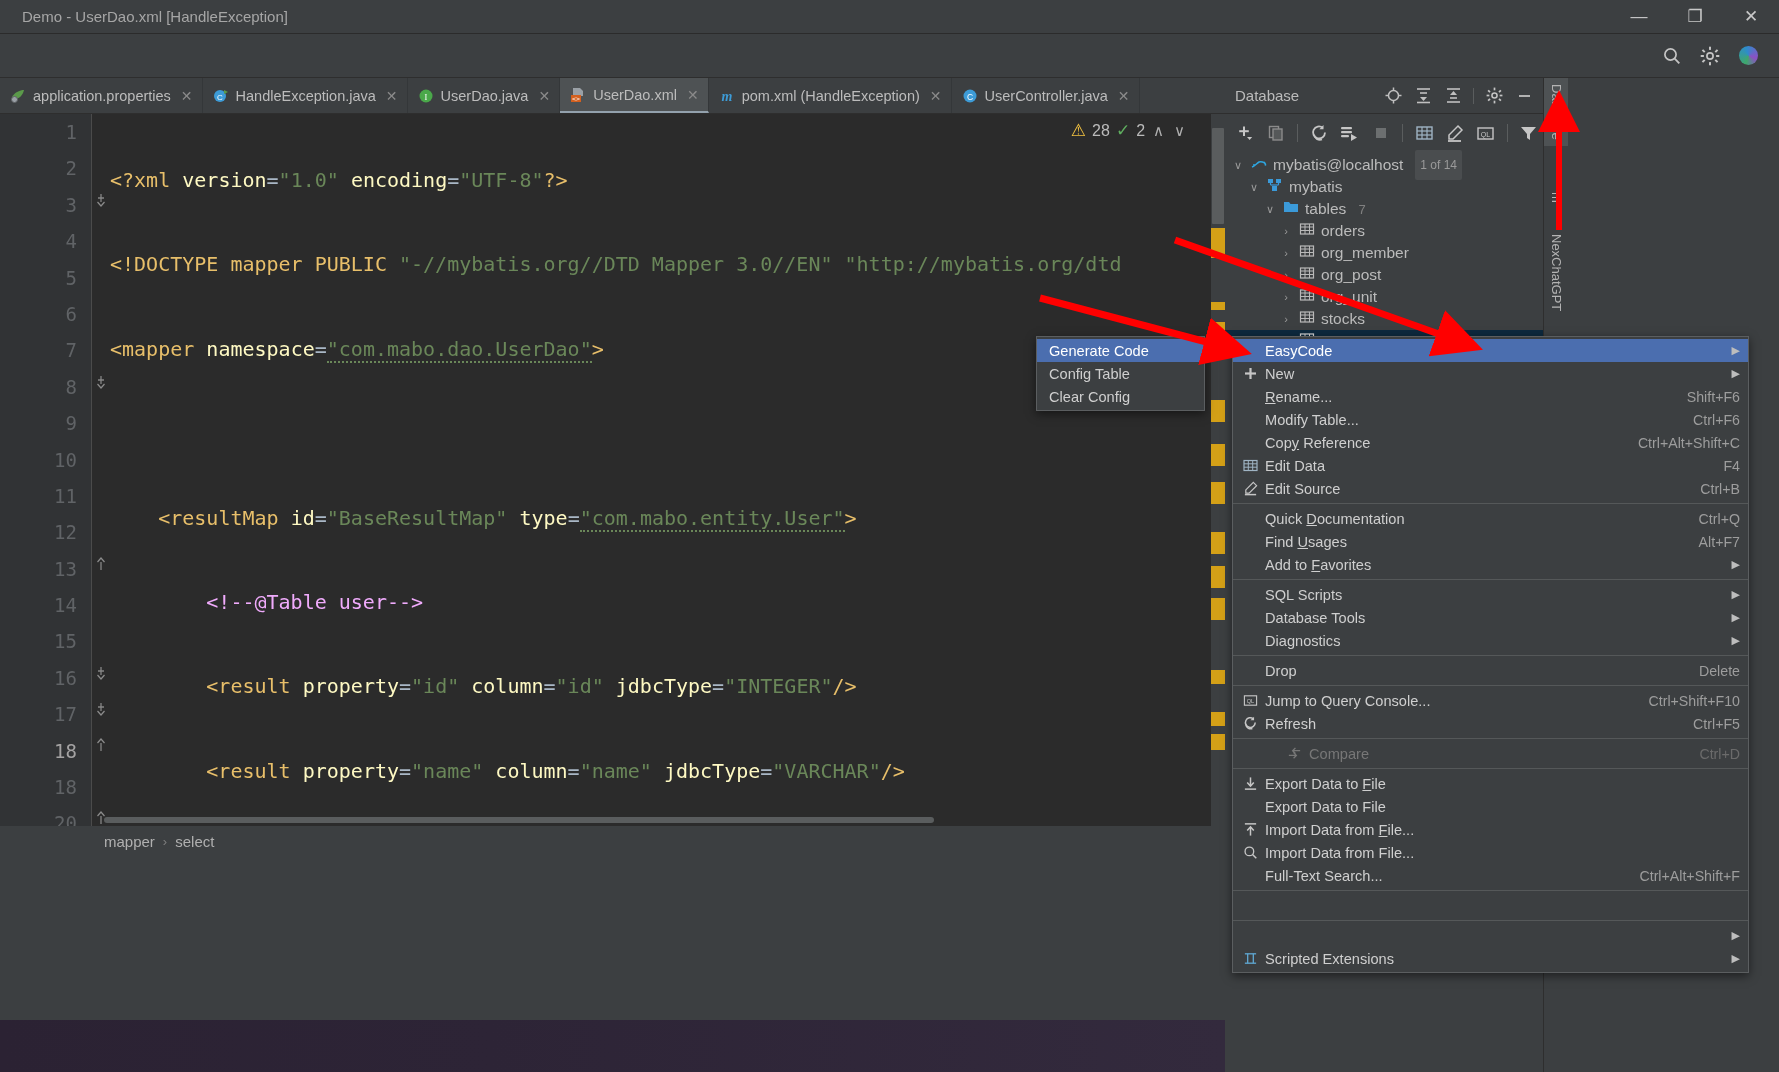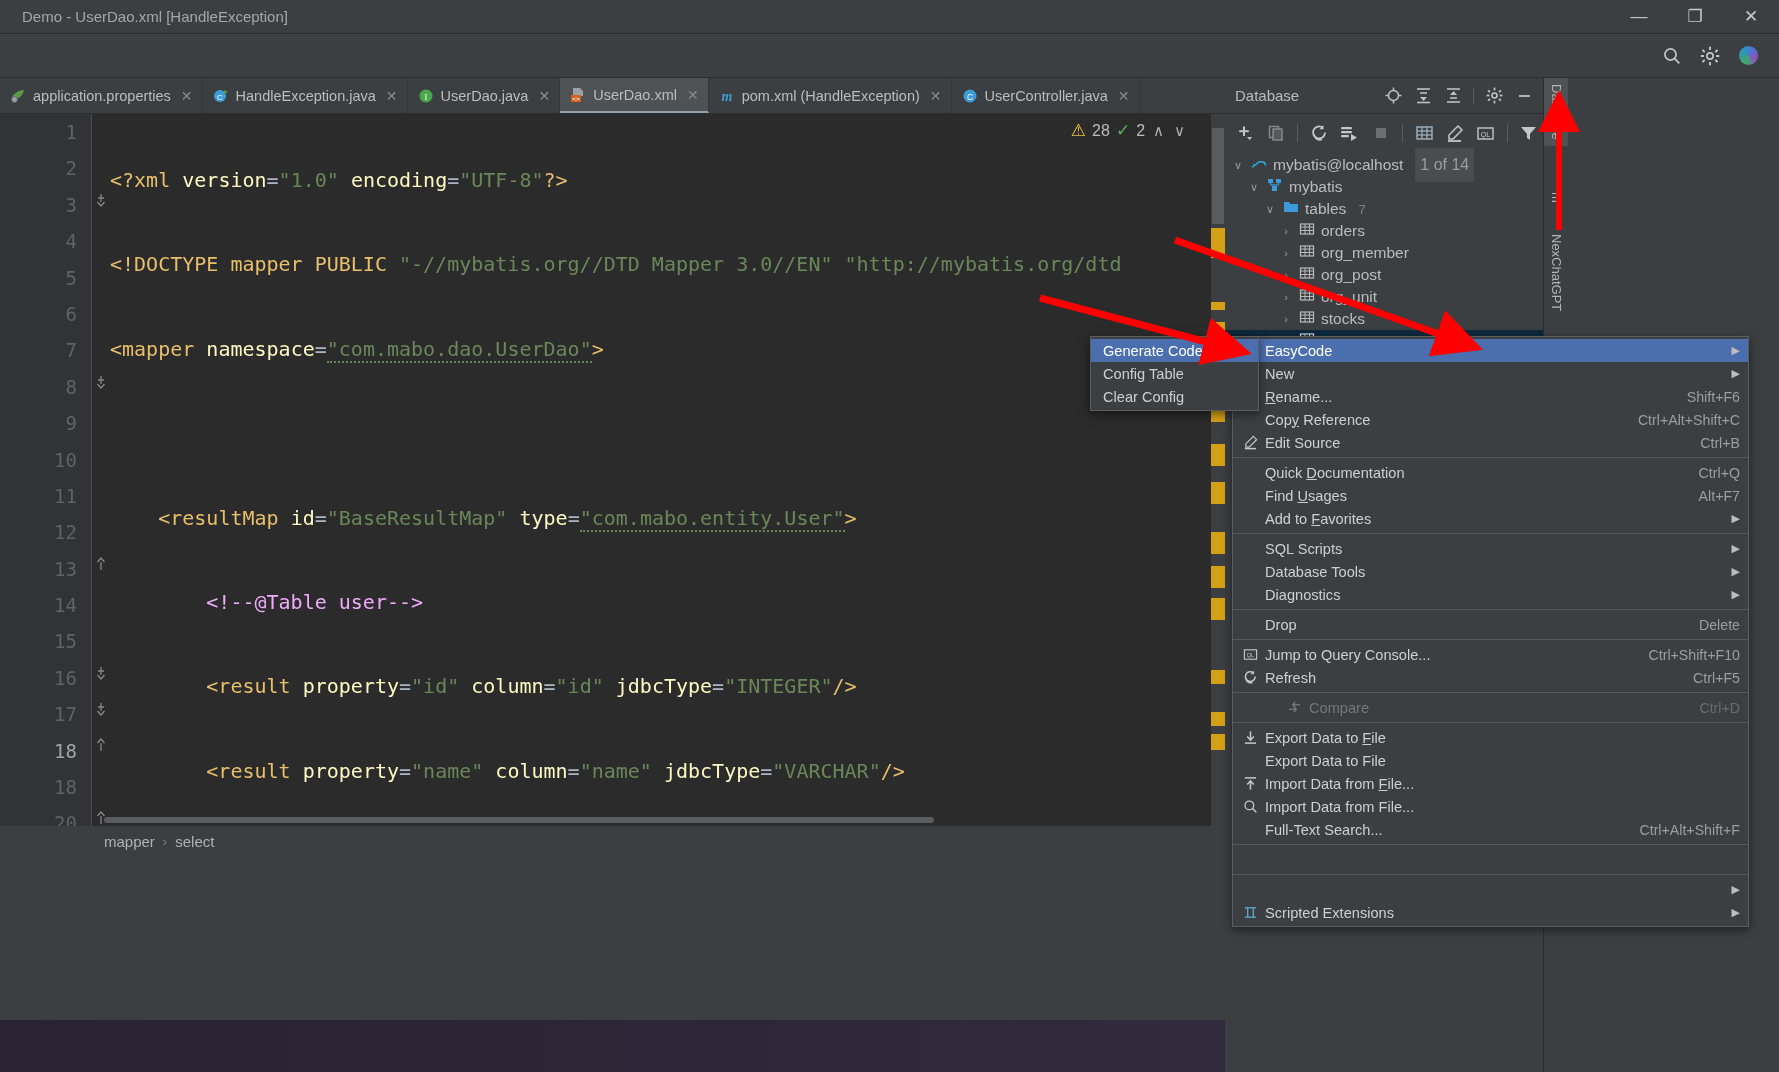--- a/index.html
+++ b/index.html
@@ -110,21 +110,21 @@
               color: #bbbbbb; font-size: 15px; border-bottom: 1px solid #2e2e2e; }
   .dbheader .hicons { margin-left: auto; display: flex; align-items: center; gap: 0px; padding-right: 4px; }
   .dbheader .hic { width: 30px; height: 30px; display: flex; align-items: center; justify-content: center; }
   .dbtoolbar { height: 38px; display: flex; align-items: center; padding-left: 6px; gap: 2px; }
   .dbtoolbar .tbi { width: 32px; height: 30px; display: flex; align-items: center; justify-content: center; }
   .dbtoolbar .vsep { width: 1px; height: 18px; background: #5a5d5e; margin: 0 5px; }
   .dbtree { padding-top: 2px; font-size: 15.5px; color: #bbbbbb; }
   .trow { height: 22px; display: flex; align-items: center; gap: 6px; white-space: nowrap; }
   .trow.sel { background: #0d293e; }
   .twist { width: 14px; text-align: center; color: #9a9a9a; font-size: 11px; }
-  .badge { background: #4a4d4f; color: #9a9a9a; font-size: 16px; padding: 8px 5px; border-radius: 2px; margin-left: 6px; }
+  .badge { background: #4a4d4f; color: #9a9a9a; font-size: 12px; padding: 8px 5px; border-radius: 2px; margin-left: 6px; }
   .count { color: #808080; font-size: 13px; margin-left: 6px; }
 
   
   .rstrip { position: absolute; top: 78px; left: 1543px; width: 236px; height: 994px; background: #3c3f41;
             border-left: 1px solid #2e2e2e; }
   .vtab { position: absolute; left: 0; width: 24px;
           writing-mode: vertical-rl; color: #b4b4b4; font-size: 13px; padding: 6px 4px;
           white-space: nowrap; }
   .vtab.active { background: #4e5254; }
 
@@ -140,21 +140,21 @@
   .mi .mlabel { flex: 1; }
   .mi .mkey { color: #9d9d9d; font-size: 14.2px; padding-left: 18px; }
   .mi .marrow { color: #bdbdbd; font-size: 11px; padding-left: 12px; }
   .mi.sel { background: #4b6eaf; color: #ffffff; }
   .mi.disabled { color: #777777; margin-left: 44px; }
   .mi.disabled .mkey { color: #6b6b6b; }
   .msep { height: 1px; background: #555859; margin: 3px 0; }
   .u { text-decoration: underline; }
 
   .ctxsub {
-    position: absolute; left: 1090px; top: 336px; width: 169px;
+    position: absolute; left: 1036px; top: 336px; width: 169px;
     background: #3c3f41; border: 1px solid #5b5e60; z-index: 45;
     box-shadow: 0 3px 9px rgba(0,0,0,.5); padding: 2px 0;
   }
   .ctxsub .mi { padding-left: 12px; }
 
   
   .arrows { position: absolute; inset: 0; pointer-events: none; z-index: 60; }
 </style>
 </head>
 <body>
@@ -674,27 +674,45 @@
       <span class="mlabel">New</span>
       <span class="marrow">▶</span>
     </div>
 
     <div class="mi">
       <span class="micon"></span>
       <span class="mlabel"><span class="u">R</span><span>ename...</span></span>
       <span class="mkey">Shift+F6</span>
     </div>
 
+    <div class="mi">
+      <span class="micon"></span>
+      <span class="mlabel">Modify Table...</span>
+      <span class="mkey">Ctrl+F6</span>
+    </div>
 
     <div class="mi">
       <span class="micon"></span>
       <span class="mlabel">Cop<span class="u">y</span> Reference</span>
       <span class="mkey">Ctrl+Alt+Shift+C</span>
     </div>
 
+    <div class="mi">
+      <span class="micon">
+        <svg width="15" height="15" viewBox="0 0 15 15">
+            <rect x="1" y="2.5" width="13" height="10" fill="none" stroke="#9fb4c4" stroke-width="1.2"></rect>
+            <line x1="1" y1="5.8" x2="14" y2="5.8" stroke="#9fb4c4" stroke-width="1"></line>
+            <line x1="1" y1="9.2" x2="14" y2="9.2" stroke="#9fb4c4" stroke-width="1"></line>
+            <line x1="5.3" y1="2.5" x2="5.3" y2="12.5" stroke="#9fb4c4" stroke-width="1"></line>
+            <line x1="9.7" y1="2.5" x2="9.7" y2="12.5" stroke="#9fb4c4" stroke-width="1"></line>
+          </svg>
+      </span>
+      <span class="mlabel">Edit Data</span>
+      <span class="mkey">F4</span>
+    </div>
 
     <div class="mi">
       <span class="micon">
         <svg width="15" height="15" viewBox="0 0 16 16">
             <path d="M11 1.5l3.5 3.5-8 8H3v-3.5z" fill="none" stroke="#c6c6c6" stroke-width="1.3"></path>
             <line x1="2" y1="14.5" x2="14" y2="14.5" stroke="#c6c6c6" stroke-width="1.6"></line>
           </svg>
       </span>
       <span class="mlabel">Edit Source</span>
       <span class="mkey">Ctrl+B</span>

